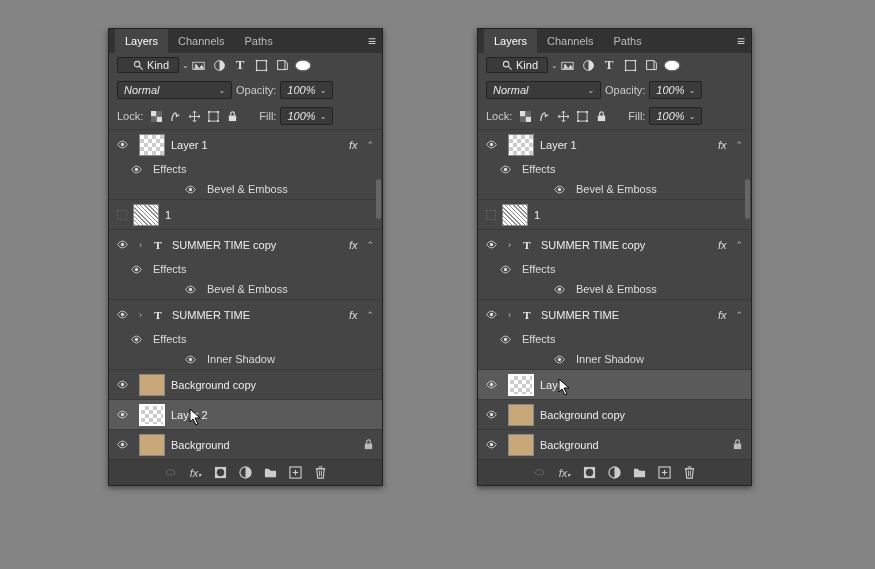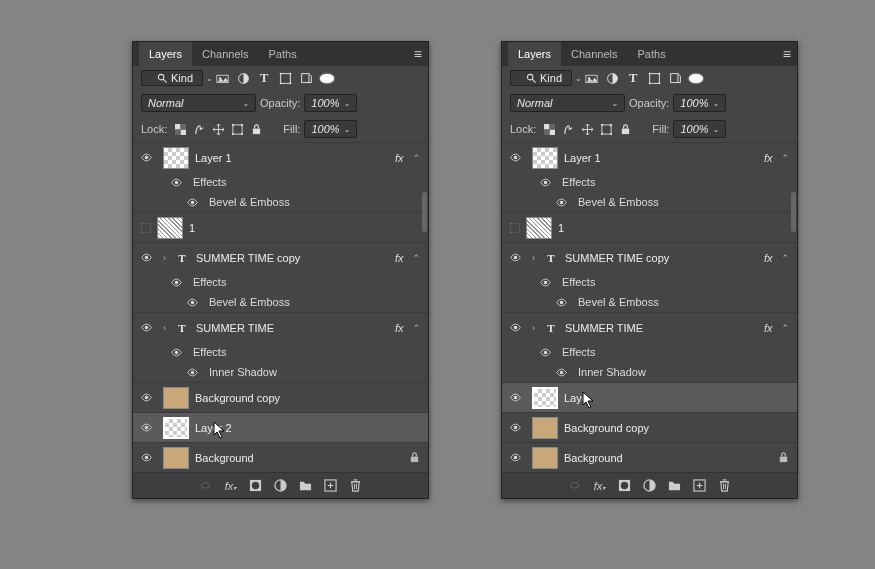--- a/index.html
+++ b/index.html
@@ -7,26 +7,25 @@
     background: #848484;
     font-family: "Helvetica Neue", Arial, sans-serif;
     font-size: 11px;
     color: #e8e8e8;
     width: 875px;
     height: 569px;
     position: relative;
   }
   .panel {
     position: absolute;
-    width: 297px;
+    width: 275px;
     background: #454545;
     border: 1px solid #222;
     box-shadow: 0 2px 6px rgba(0,0,0,0.5);
-    top: 41px;
-    margin-left: 24px;
+    top: 28px;
   }
   .panel.left { left: 108px; }
   .panel.right { left: 477px; }
   .tabs {
     display: flex;
     align-items: center;
     background: #323232;
     height: 24px;
     padding: 0 6px;
   }
@@ -95,22 +94,22 @@
     display: flex;
     align-items: center;
     height: 30px;
     border-top: 1px solid #3a3a3a;
     padding: 0 8px;
     gap: 6px;
     position:relative;
     justify-content:flex-end;
   }
   .layer.selected { background: #5a5a5a;}
-  .sublayer { height:20px; padding-left: 38px; display:flex; align-items:center; gap:6px; font-size:11px; color:#ddd;}
-  .subsub { padding-left: 54px; height:20px; display:flex; align-items:center; gap:6px; color:#ddd;}
+  .sublayer { height:20px; padding-left: 22px; display:flex; align-items:center; gap:6px; font-size:11px; color:#ddd;}
+  .subsub { padding-left: 76px; height:20px; display:flex; align-items:center; gap:6px; color:#ddd;}
   .eye { width: 16px; text-align:center; color:#ddd; cursor:pointer;}
   .eye.empty { color:transparent; border:1px dotted #666; width:10px; height:10px; border-radius:1px;}
   .thumb {
     width: 28px; height: 24px;
     background: #777;
     border: 1px solid #888;
     background-image:
       linear-gradient(45deg,#ccc 25%,transparent 25%,transparent 75%,#ccc 75%),
       linear-gradient(45deg,#ccc 25%,#fff 25%,#fff 75%,#ccc 75%);
     background-size: 8px 8px;

